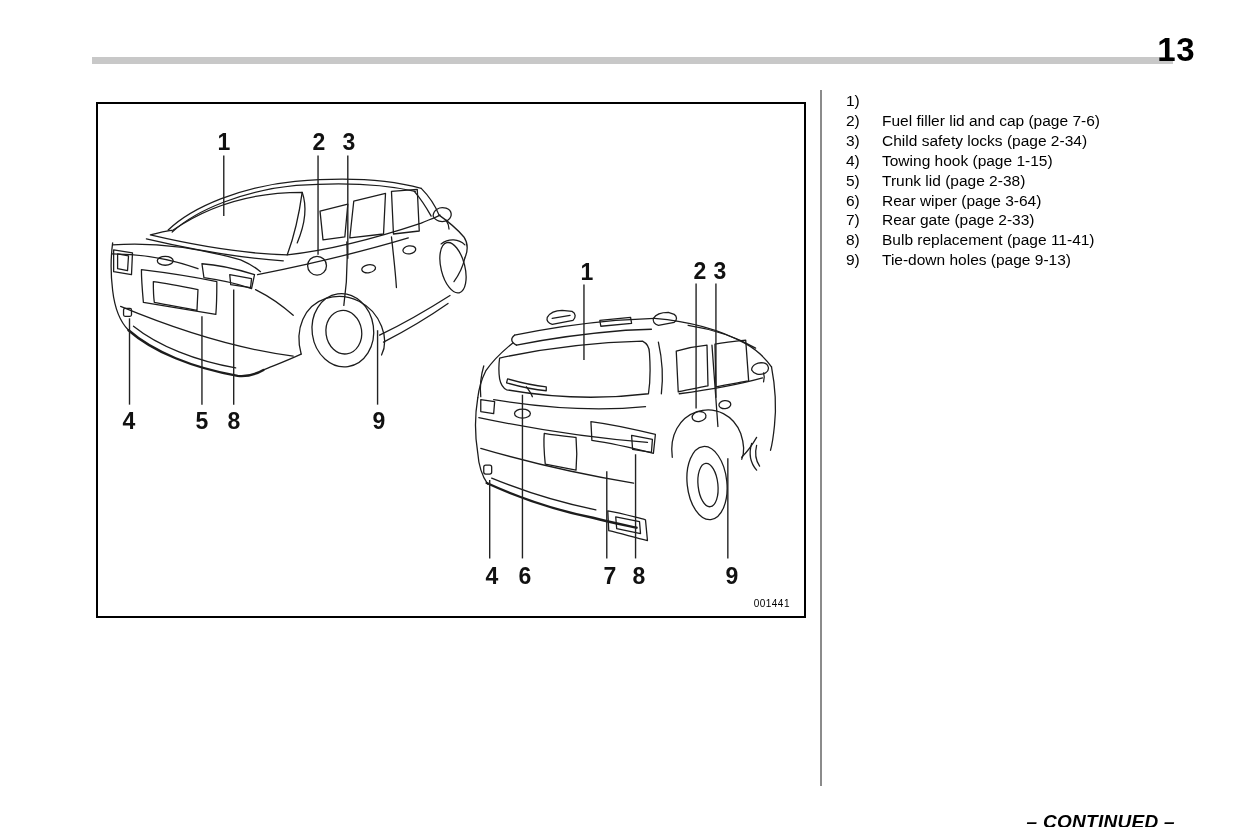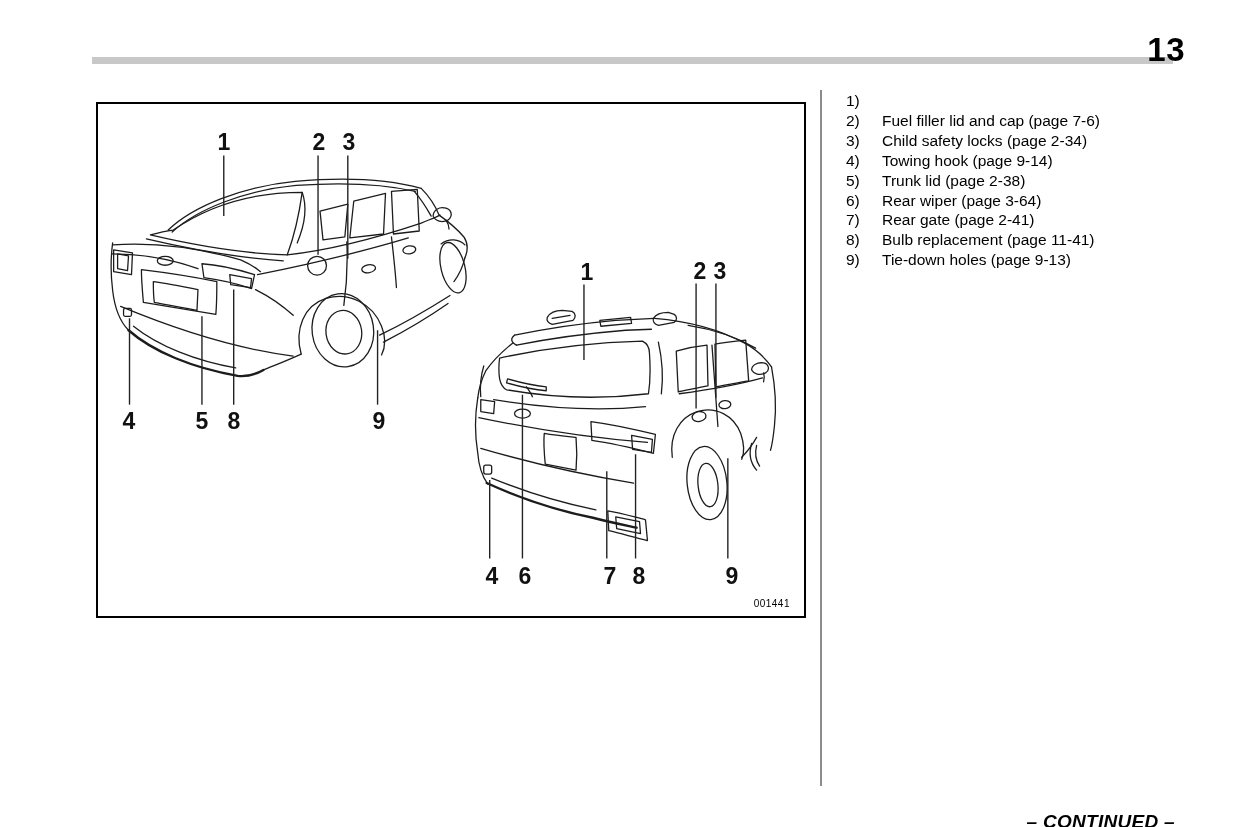--- a/index.html
+++ b/index.html
@@ -3,21 +3,21 @@
 <meta charset="utf-8">
 <style>
   html,body { margin:0; padding:0; }
   body {
     width:1241px; height:827px; position:relative;
     background:#ffffff; color:#000;
     font-family:"Liberation Sans", sans-serif;
     overflow:hidden;
   }
   .header-rule { position:absolute; left:92px; top:57px; width:1081px; height:7px; background:#c8c8c8; }
-  .page-number { position:absolute; top:32px; right:56px; font-size:33px; font-weight:bold; line-height:36px; letter-spacing:0.5px; }
+  .page-number { position:absolute; top:32px; right:46px; font-size:33px; font-weight:bold; line-height:36px; letter-spacing:0.5px; }
   .figure-box { position:absolute; left:96px; top:102px; width:710px; height:516px; border:2px solid #000; box-sizing:border-box; background:#fff; }
   .figure-svg { position:absolute; left:0; top:0; width:100%; height:100%; }
   .c  { fill:none; stroke:#1c1c1c; stroke-width:1.3; stroke-linecap:round; stroke-linejoin:round; }
   .ck { fill:none; stroke:#1c1c1c; stroke-width:2.4; stroke-linecap:round; stroke-linejoin:round; }
   .leader { stroke:#222; stroke-width:1.4; }
   .callout { position:absolute; transform:translate(-50%,-50%); font-size:23px; font-weight:bold; line-height:1; color:#111; }
   .figure-code { position:absolute; right:14px; bottom:7px; font-size:10px; letter-spacing:0.5px; }
   .column-divider { position:absolute; left:820px; top:90px; width:2px; height:696px; background:#8b8b8b; }
   .legend { position:absolute; left:846px; top:91px; width:380px; margin:0; padding:0; list-style:none; font-size:15.5px; }
   .legend li { display:flex; line-height:19.9px; white-space:nowrap; }
@@ -177,33 +177,33 @@
   <li>
       <span class="num">2)</span>
       <span>Fuel filler lid and cap (page 7-6)</span>
     </li>
   <li>
       <span class="num">3)</span>
       <span>Child safety locks (page 2-34)</span>
     </li>
   <li>
       <span class="num">4)</span>
-      <span>Towing hook (page 9-14)</span>
+      <span>Towing hook (page 1-15)</span>
     </li>
   <li>
       <span class="num">5)</span>
       <span>Trunk lid (page 2-38)</span>
     </li>
   <li>
       <span class="num">6)</span>
       <span>Rear wiper (page 3-64)</span>
     </li>
   <li>
       <span class="num">7)</span>
-      <span>Rear gate (page 2-41)</span>
+      <span>Rear gate (page 2-33)</span>
     </li>
   <li>
       <span class="num">8)</span>
       <span>Bulb replacement (page 11-41)</span>
     </li>
   <li>
       <span class="num">9)</span>
       <span>Tie-down holes (page 9-13)</span>
     </li>
 </ol>

